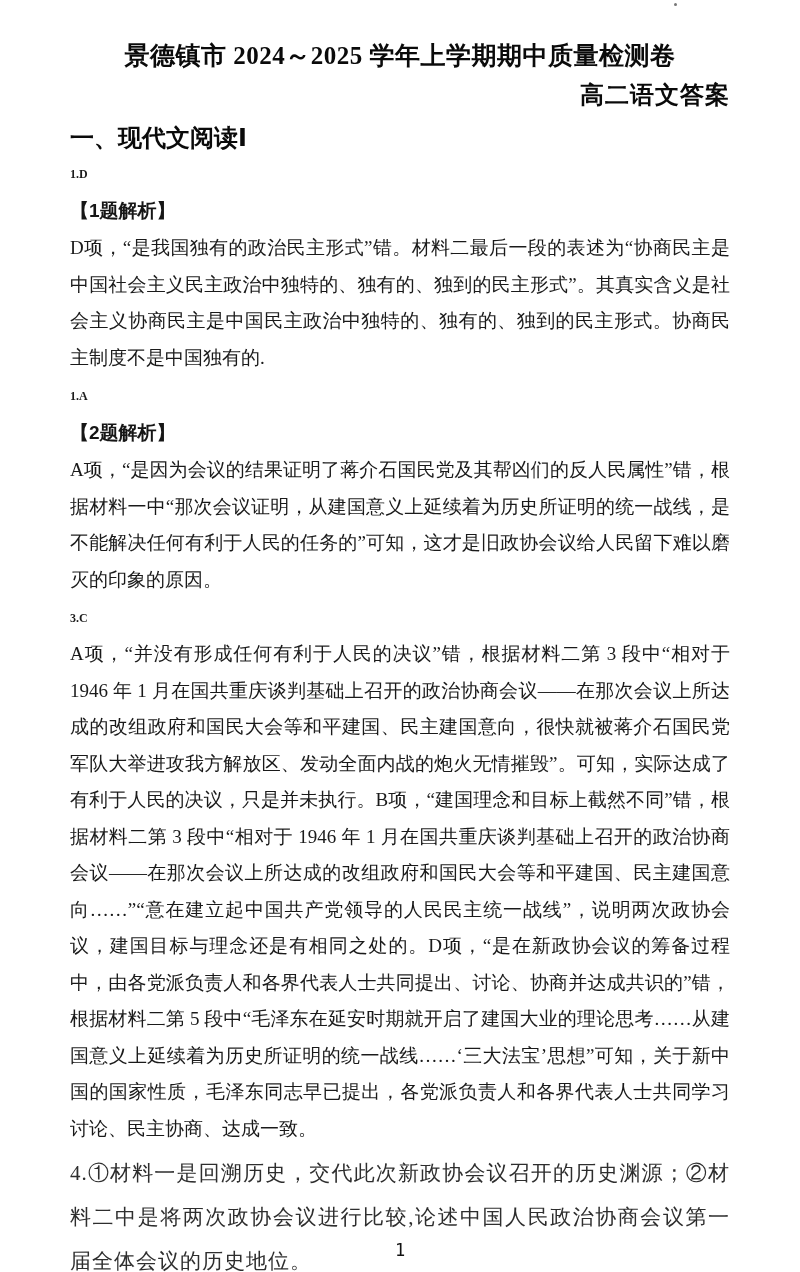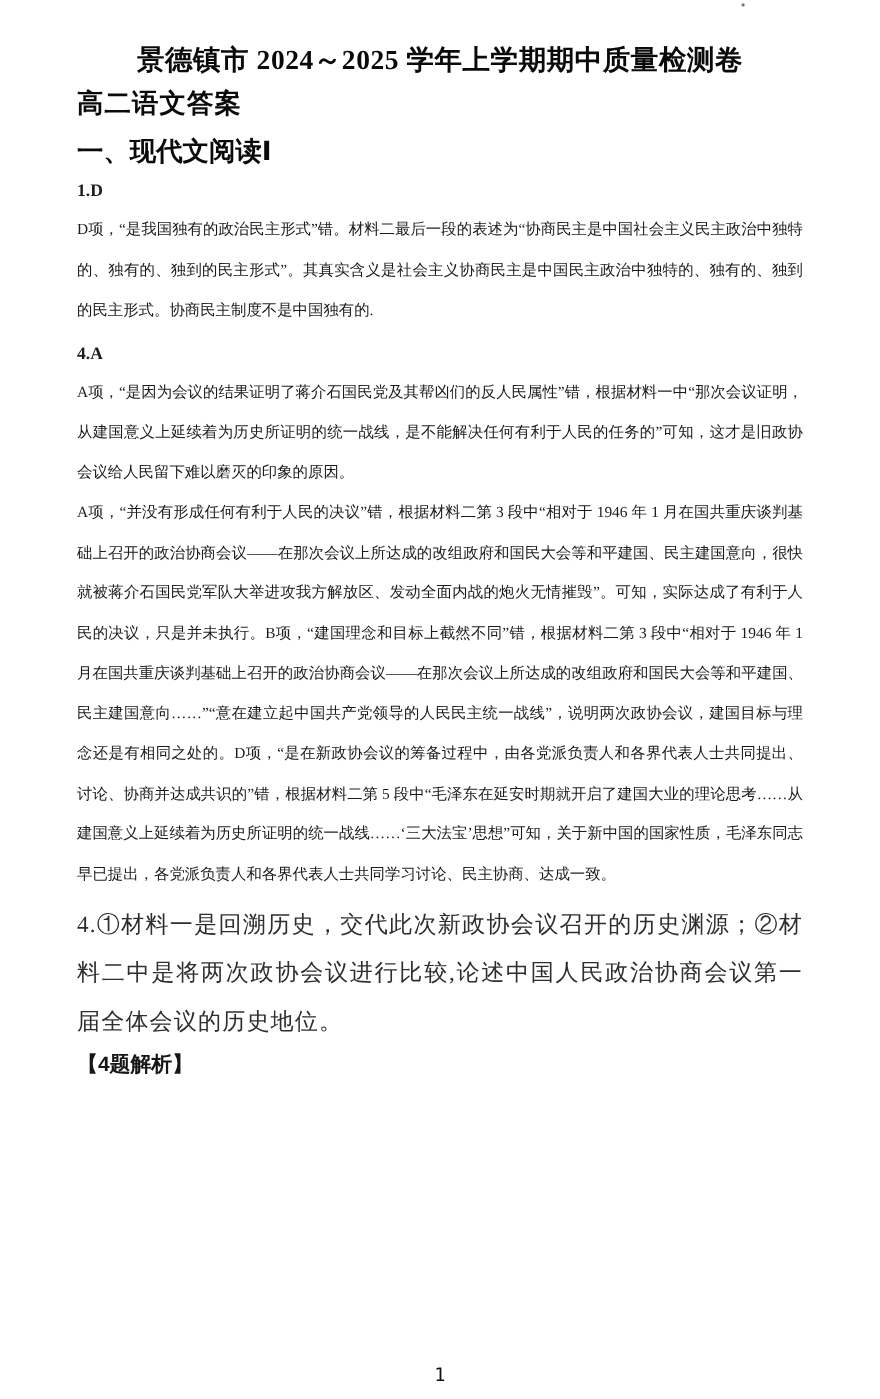--- a/index.html
+++ b/index.html
@@ -25,53 +25,53 @@
     text-align: center;
     font-size: 25px;
     font-weight: bold;
     line-height: 36px;
     letter-spacing: 0.5px;
     color: #0a0a0a;
     font-family: "Liberation Serif", "DejaVu Serif", serif;
   }
   .doc-subtitle {
     margin: 4px 0 0 0;
-    text-align: left;
+    text-align: right;
     font-size: 24px;
     font-weight: bold;
     line-height: 34px;
     letter-spacing: 1px;
     color: #0a0a0a;
   }
   .section-heading {
     margin-top: 10px;
     font-size: 24px;
     font-weight: bold;
     line-height: 32px;
     color: #0a0a0a;
     font-family: "Liberation Sans", "DejaVu Sans", sans-serif;
   }
   .answer-line {
     margin-top: 2px;
-    font-size: 16px;
+    font-size: 12px;
     font-weight: bold;
     line-height: 36px;
     color: #1c1c1c;
     font-family: "Liberation Serif", "DejaVu Serif", serif;
   }
   .analysis-label {
     font-size: 19px;
     font-weight: 600;
     line-height: 38px;
     color: #161616;
     font-family: "Liberation Sans", "DejaVu Sans", sans-serif;
   }
   .analysis-text {
     margin: 0;
-    font-size: 14px;
+    font-size: 19px;
     line-height: 36.5px;
     text-align: justify;
     text-justify: inter-ideograph;
     color: #1a1a1a;
   }
   .answer4-line {
     margin-top: 4px;
     font-size: 21px;
     font-weight: normal;
     line-height: 44px;
@@ -106,25 +106,28 @@
 <div class="page">
   <div class="speck"></div>
 
   <div class="content">
     <h1 class="doc-title">景德镇市 2024～2025 学年上学期期中质量检测卷</h1>
     <h2 class="doc-subtitle">高二语文答案</h2>
 
     <div class="section-heading">一、现代文阅读Ⅰ</div>
 
     <div class="answer-line">1.D</div>
+    <div class="analysis-label">【1题解析】</div>
     <p class="analysis-text">D项，“是我国独有的政治民主形式”错。材料二最后一段的表述为“协商民主是中国社会主义民主政治中独特的、独有的、独到的民主形式”。其真实含义是社会主义协商民主是中国民主政治中独特的、独有的、独到的民主形式。协商民主制度不是中国独有的.</p>
 
-    <div class="answer-line">4.A</div>
+    <div class="answer-line">1.A</div>
+    <div class="analysis-label">【2题解析】</div>
     <p class="analysis-text">A项，“是因为会议的结果证明了蒋介石国民党及其帮凶们的反人民属性”错，根据材料一中“那次会议证明，从建国意义上延续着为历史所证明的统一战线，是不能解决任何有利于人民的任务的”可知，这才是旧政协会议给人民留下难以磨灭的印象的原因。</p>
 
+    <div class="answer-line">3.C</div>
     <p class="analysis-text">A项，“并没有形成任何有利于人民的决议”错，根据材料二第 3 段中“相对于 1946 年 1 月在国共重庆谈判基础上召开的政治协商会议——在那次会议上所达成的改组政府和国民大会等和平建国、民主建国意向，很快就被蒋介石国民党军队大举进攻我方解放区、发动全面内战的炮火无情摧毁”。可知，实际达成了有利于人民的决议，只是并未执行。B项，“建国理念和目标上截然不同”错，根据材料二第 3 段中“相对于 1946 年 1 月在国共重庆谈判基础上召开的政治协商会议——在那次会议上所达成的改组政府和国民大会等和平建国、民主建国意向……”“意在建立起中国共产党领导的人民民主统一战线”，说明两次政协会议，建国目标与理念还是有相同之处的。D项，“是在新政协会议的筹备过程中，由各党派负责人和各界代表人士共同提出、讨论、协商并达成共识的”错，根据材料二第 5 段中“毛泽东在延安时期就开启了建国大业的理论思考……从建国意义上延续着为历史所证明的统一战线……‘三大法宝’思想”可知，关于新中国的国家性质，毛泽东同志早已提出，各党派负责人和各界代表人士共同学习讨论、民主协商、达成一致。</p>
 
     <div class="answer4-line">4.①材料一是回溯历史，交代此次新政协会议召开的历史渊源；②材料二中是将两次政协会议进行比较,论述中国人民政治协商会议第一届全体会议的历史地位。</div>
     <div class="analysis-label">【4题解析】</div>
   </div>
 
   <div class="page-number">1</div>
 </div>
 
 </body></html>

